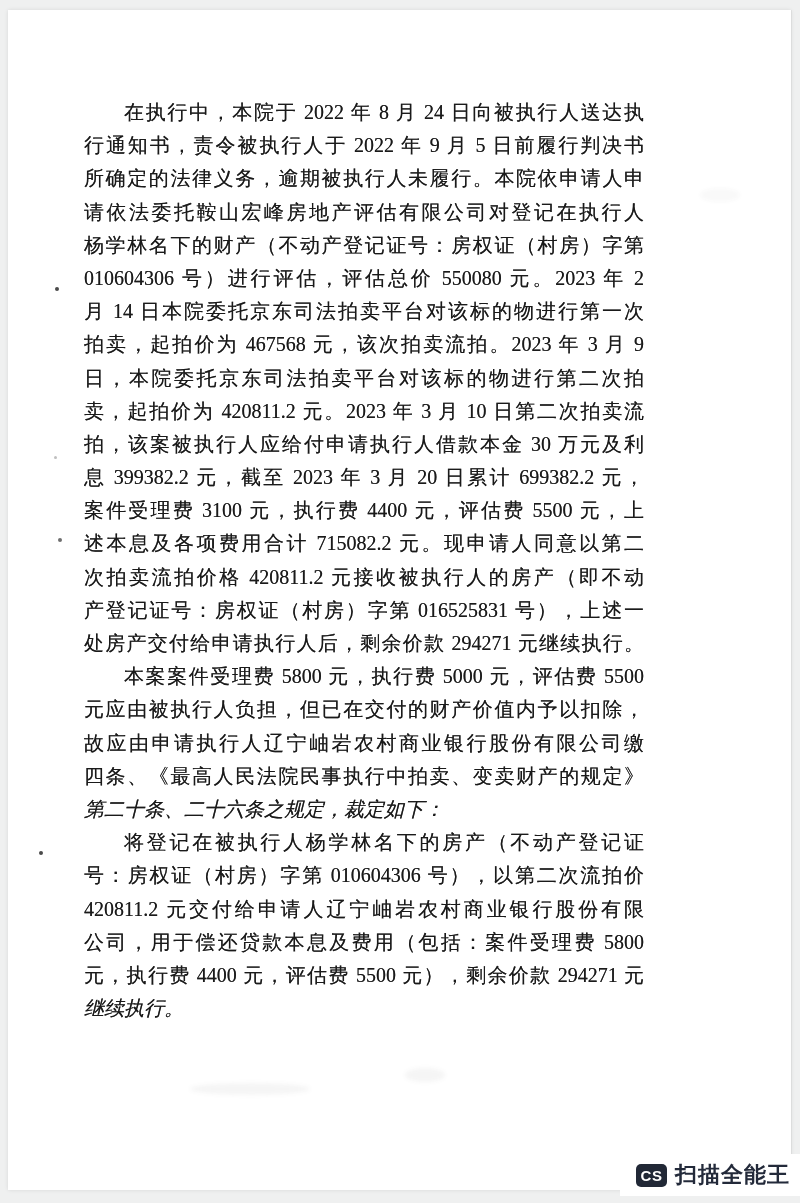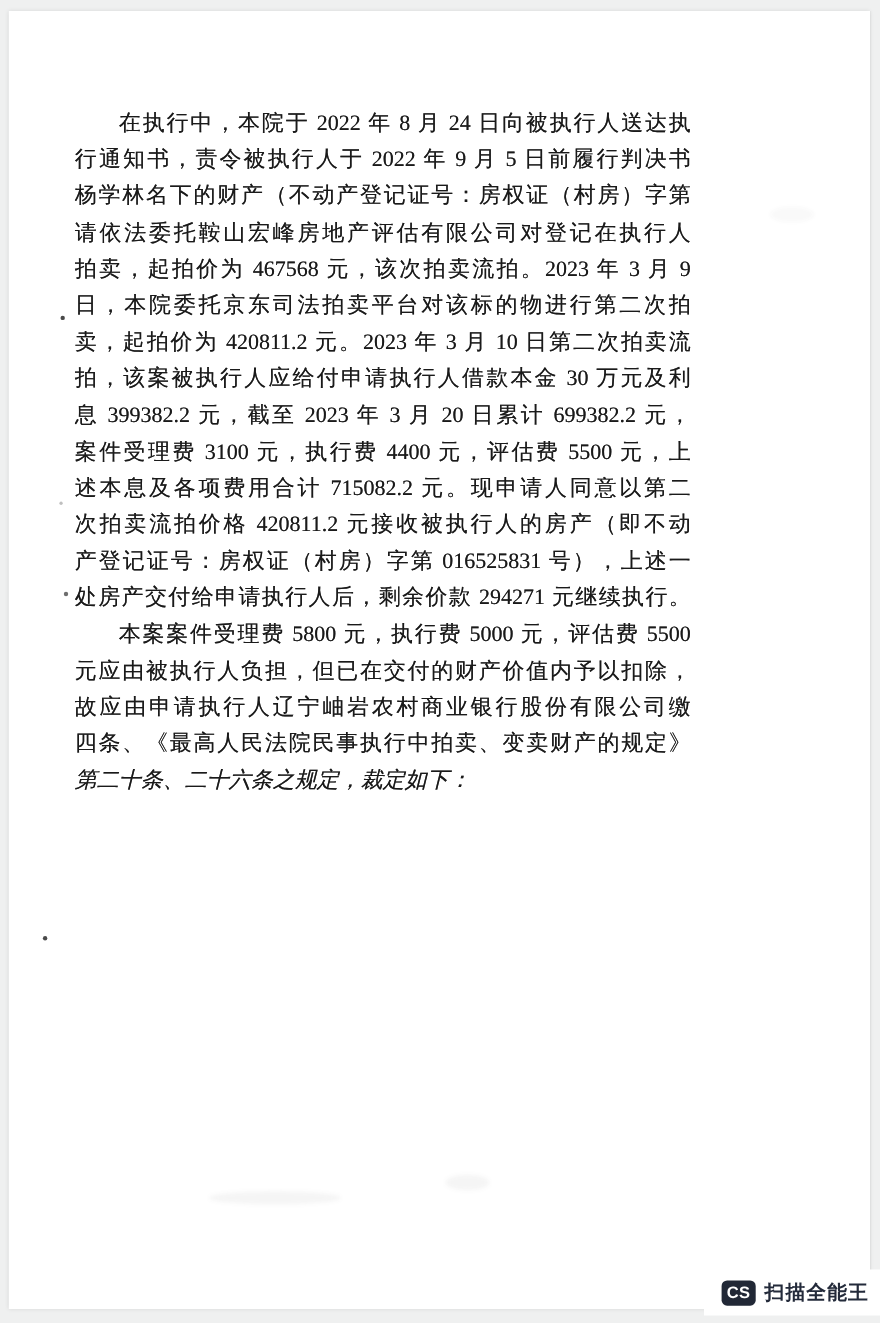--- a/index.html
+++ b/index.html
@@ -19,21 +19,21 @@
     left: 8px;
     top: 10px;
     width: 783px;
     height: 1180px;
     background: #ffffff;
     box-shadow: 0 0 4px rgba(0,0,0,0.10), 1px 0 0 rgba(0,0,0,0.04);
   }
 
   .textblock {
     position: absolute;
-    left: 60px;
+    left: 76px;
     top: 86px;
     width: 560px;
     color: #1a1a1a;
     font-size: 20px;
     text-shadow: 0 0 0.5px rgba(0,0,0,0.65);
   }
 
   .para { margin: 0; }
 
   .line {
@@ -83,53 +83,64 @@
     border-radius: 5px;
     font-weight: bold;
     font-size: 15px;
     line-height: 23px;
     text-align: center;
     letter-spacing: 0.5px;
   }
   .wm-label {
     color: #232a3a;
     font-weight: bold;
-    font-size: 18px;
+    font-size: 22px;
     letter-spacing: 1px;
   }
 </style>
 </head>
 <body>
 
 <div class="scan">
 
   <div class="page">
     <div class="textblock">
         <div class="para">
           <div class="line first">在执行中，本院于 2022 年 8 月 24 日向被执行人送达执</div>
           <div class="line">行通知书，责令被执行人于 2022 年 9 月 5 日前履行判决书</div>
+          <div class="line">所确定的法律义务，逾期被执行人未履行。本院依申请人申</div>
+          <div class="line">请依法委托鞍山宏峰房地产评估有限公司对登记在执行人</div>
           <div class="line">杨学林名下的财产（不动产登记证号：房权证（村房）字第</div>
-          <div class="line">请依法委托鞍山宏峰房地产评估有限公司对登记在执行人</div>
+          <div class="line">010604306 号）进行评估，评估总价 550080 元。2023 年 2</div>
+          <div class="line">月 14 日本院委托京东司法拍卖平台对该标的物进行第一次</div>
           <div class="line">拍卖，起拍价为 467568 元，该次拍卖流拍。2023 年 3 月 9</div>
           <div class="line">日，本院委托京东司法拍卖平台对该标的物进行第二次拍</div>
           <div class="line">卖，起拍价为 420811.2 元。2023 年 3 月 10 日第二次拍卖流</div>
           <div class="line">拍，该案被执行人应给付申请执行人借款本金 30 万元及利</div>
           <div class="line">息 399382.2 元，截至 2023 年 3 月 20 日累计 699382.2 元，</div>
           <div class="line">案件受理费 3100 元，执行费 4400 元，评估费 5500 元，上</div>
           <div class="line">述本息及各项费用合计 715082.2 元。现申请人同意以第二</div>
           <div class="line">次拍卖流拍价格 420811.2 元接收被执行人的房产（即不动</div>
           <div class="line">产登记证号：房权证（村房）字第 016525831 号），上述一</div>
           <div class="line">处房产交付给申请执行人后，剩余价款 294271 元继续执行。</div>
         </div>
         <div class="para">
           <div class="line first">本案案件受理费 5800 元，执行费 5000 元，评估费 5500</div>
           <div class="line">元应由被执行人负担，但已在交付的财产价值内予以扣除，</div>
           <div class="line">故应由申请执行人辽宁岫岩农村商业银行股份有限公司缴</div>
           <div class="line">四条、《最高人民法院民事执行中拍卖、变卖财产的规定》</div>
           <div class="line short">第二十条、二十六条之规定，裁定如下：</div>
+        </div>
+        <div class="para">
+          <div class="line first">将登记在被执行人杨学林名下的房产（不动产登记证</div>
+          <div class="line">号：房权证（村房）字第 010604306 号），以第二次流拍价</div>
+          <div class="line">420811.2 元交付给申请人辽宁岫岩农村商业银行股份有限</div>
+          <div class="line">公司，用于偿还贷款本息及费用（包括：案件受理费 5800</div>
+          <div class="line">元，执行费 4400 元，评估费 5500 元），剩余价款 294271 元</div>
+          <div class="line short">继续执行。</div>
         </div>
       </div>
   </div>
 
   <div class="speck" style="left:55px; top:287px; width:4px; height:4px;"></div>
   <div class="speck" style="left:54px; top:456px; width:3px; height:3px; opacity:0.35;"></div>
   <div class="speck" style="left:58px; top:538px; width:4px; height:4px; opacity:0.8;"></div>
   <div class="speck" style="left:39px; top:851px; width:4px; height:4px;"></div>
 
   <div class="smudge" style="left:405px; top:1068px; width:40px; height:14px;"></div>

